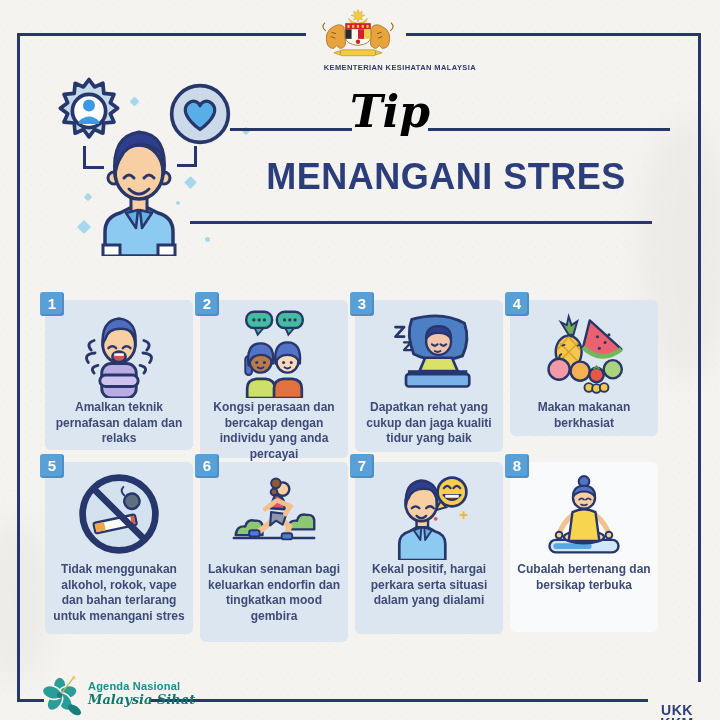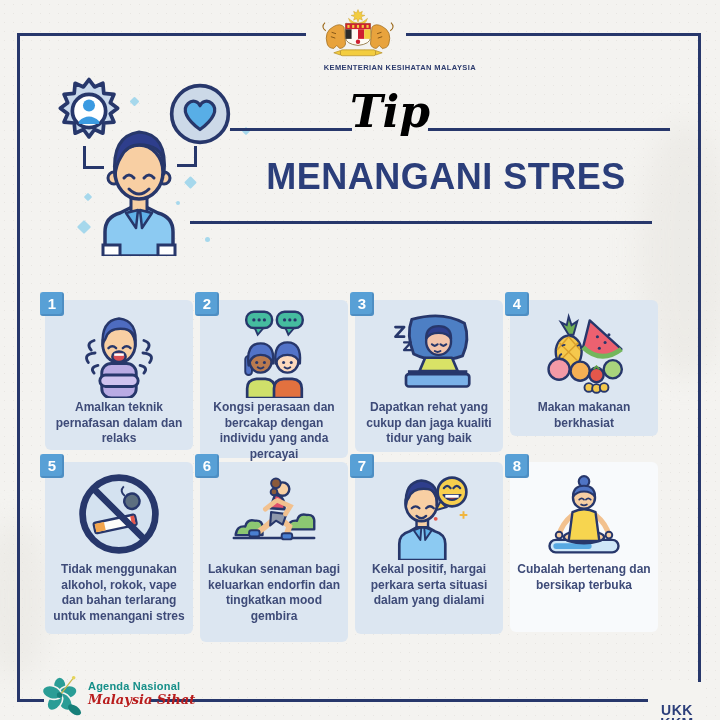--- a/index.html
+++ b/index.html
@@ -47,21 +47,21 @@
     border-radius:3px;color:#fff;font-weight:bold;font-size:15px;line-height:24px;
     text-align:center;box-shadow:inset -2px -2px 0 rgba(30,60,110,.18);}
   .card .icon{display:block;margin:0 auto;}
   .card .tip-text{margin-top:2px;font-size:12px;line-height:1.3;font-weight:600;color:#3e4b78;}
 
   
   .hibiscus{position:absolute;left:36px;top:672px;width:54px;height:46px;}
   .agenda{position:absolute;left:88px;top:681px;line-height:1.05;}
   .agenda .l1{font-size:11px;font-weight:bold;color:#168f89;letter-spacing:.2px;}
   .agenda .l2{font-family:"DejaVu Serif",serif;font-style:italic;font-weight:bold;
-    font-size:13px;color:#b91c1c;}
+    font-size:13px;color:#0f766e;}
   .ukk{position:absolute;left:650px;top:704px;width:54px;text-align:center;
     font-size:14px;line-height:.95;font-weight:bold;letter-spacing:.5px;color:#2b3e7a;}
 </style>
 </head>
 <body>
 
 <div id="poster">
   <div class="smudge" style="left:640px;top:120px;width:90px;height:260px;"></div>
   <div class="smudge" style="left:-20px;top:520px;width:70px;height:160px;"></div>
 

